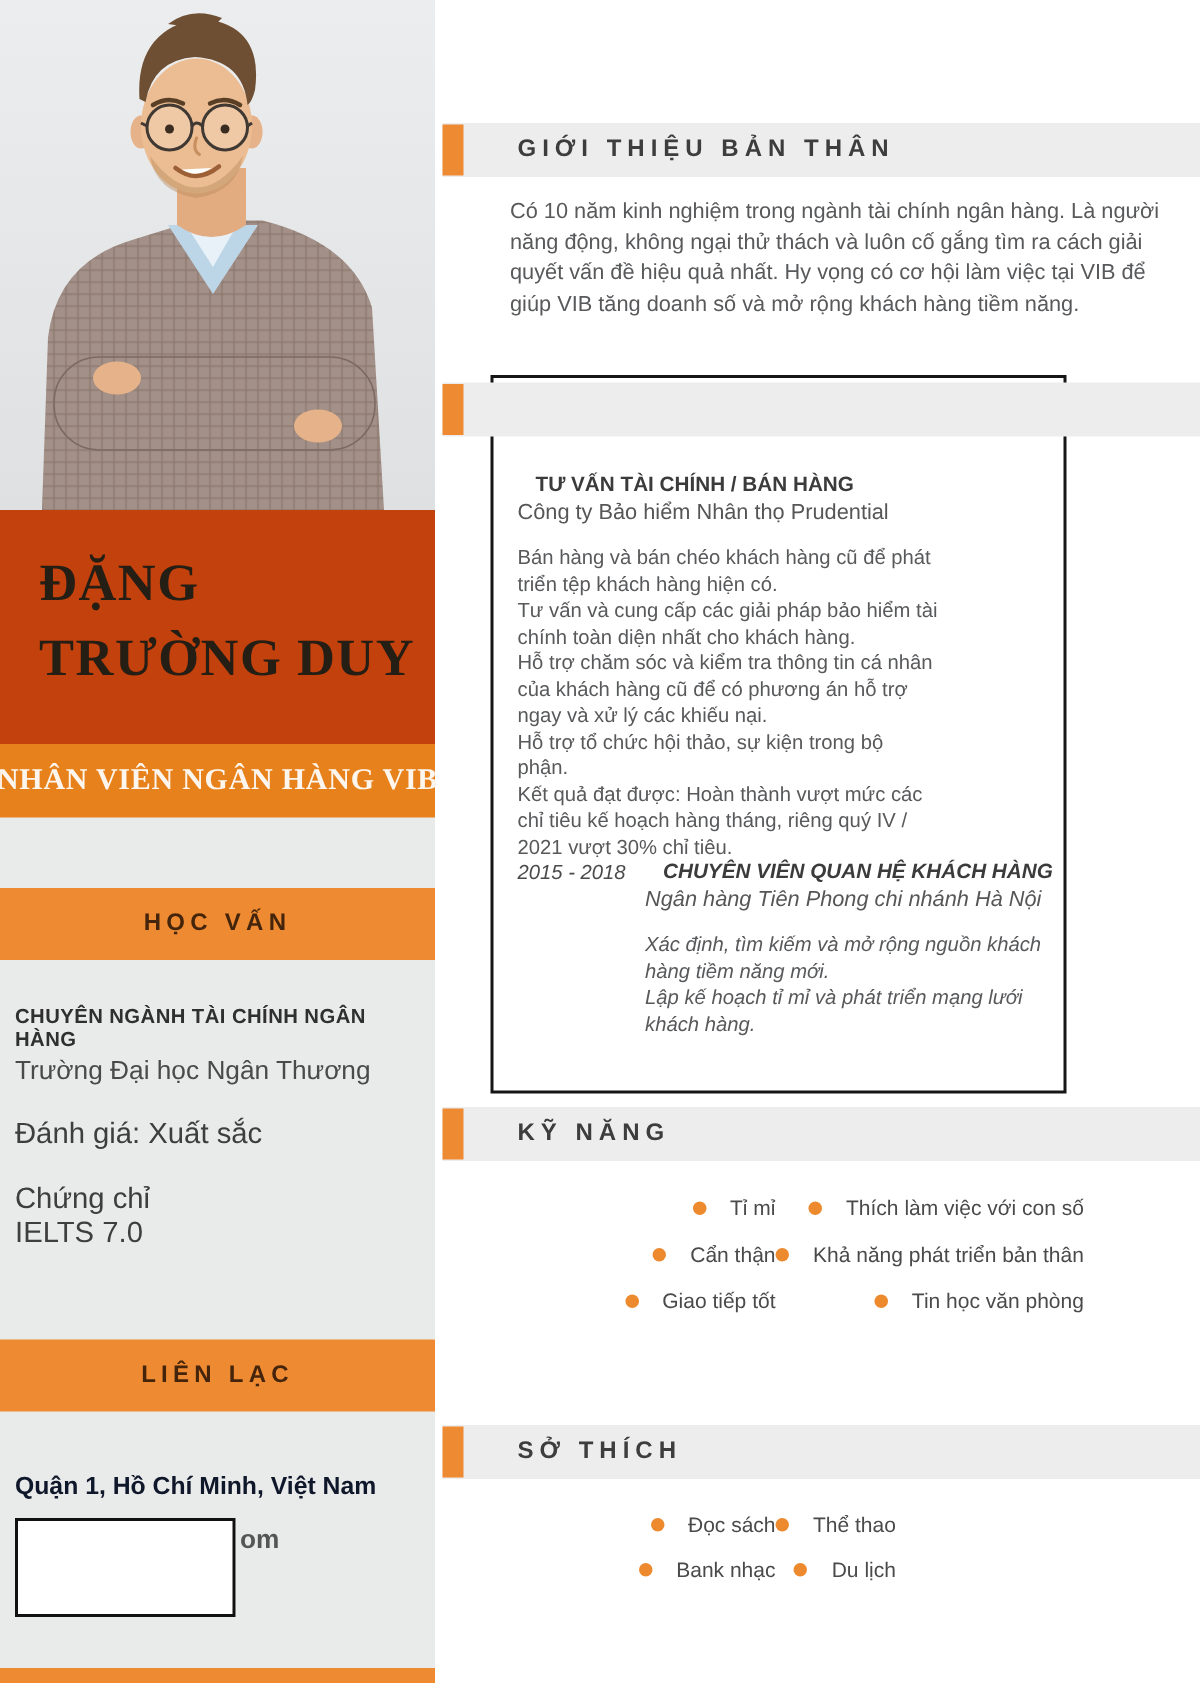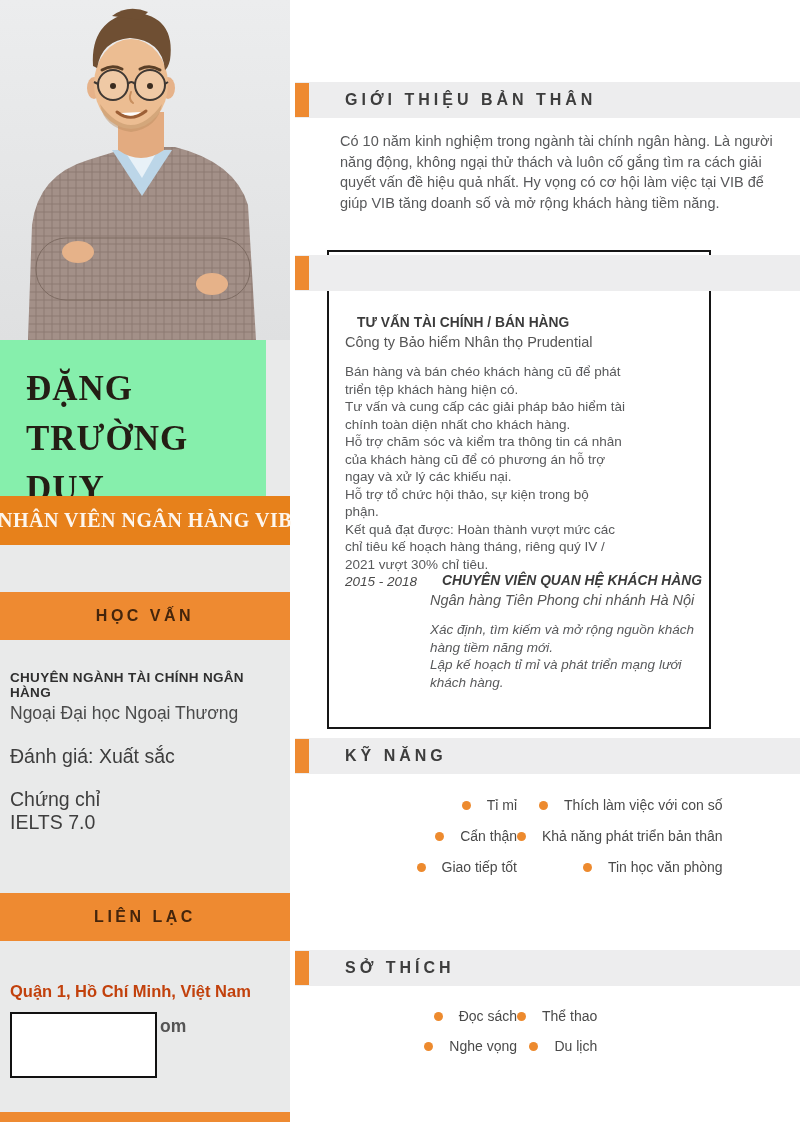--- a/index.html
+++ b/index.html
@@ -5,39 +5,39 @@
   * { margin:0; padding:0; box-sizing:border-box; }
   html,body { width:800px; }
   body { font-family:"Liberation Sans", sans-serif; background:#ffffff; }
   .page { position:relative; width:800px; height:1122px; background:#ffffff; overflow:hidden; }
 
   
   .sidebar { position:absolute; left:0; top:0; width:290px; height:1122px; background:#e9eaea; }
   .photo { position:absolute; left:0; top:0; width:290px; height:340px; overflow:hidden; }
   .photo svg { display:block; }
 
-  .nameblock { position:absolute; left:0; top:340px; width:266px; height:156px; background:#86efac; padding:24px 4px 0 26px; }
+  .nameblock { position:absolute; left:0; top:340px; width:290px; height:156px; background:#c2410c; padding:24px 4px 0 26px; }
   .nameblock .nm { font-family:"Liberation Serif", serif; font-weight:bold; font-size:35px; line-height:50px; color:#241e15; letter-spacing:1px; }
 
   .jobband { position:absolute; left:0; top:496px; width:290px; height:49px; background:#e7811b;
              display:flex; align-items:center; justify-content:center;
              font-family:"Liberation Serif", serif; font-weight:bold; font-size:20px; color:#fdf6ee; letter-spacing:0.5px; white-space:nowrap; }
 
   .sidebanner { position:absolute; left:0; width:290px; height:48px; background:#ee8a31;
                 display:flex; align-items:center; justify-content:center;
                 font-size:16px; font-weight:bold; letter-spacing:3.5px; color:#44250c; }
   .sb-edu { top:592px; }
   .sb-contact { top:893px; }
 
   .edu-major   { position:absolute; left:10px; top:670px; width:278px; font-size:13.5px; font-weight:bold; letter-spacing:0.3px; color:#2f2f2f; }
   .edu-school  { position:absolute; left:10px; top:703px; font-size:17.5px; color:#4a4a4a; }
   .edu-grade   { position:absolute; left:10px; top:745px; font-size:19.5px; color:#3e3e3e; }
   .edu-cert    { position:absolute; left:10px; top:788px; font-size:19.5px; line-height:23px; color:#3e3e3e; }
 
-  .contact-address { position:absolute; left:10px; top:982px; font-size:16.5px; font-weight:600; color:#c2410c; }
+  .contact-address { position:absolute; left:10px; top:982px; font-size:16.5px; font-weight:600; color:#0f172a; }
   .redact { position:absolute; left:10px; top:1012px; width:147px; height:66px; background:#ffffff; border:2px solid #111111; }
   .email-frag { position:absolute; left:160px; top:1016px; font-size:17.5px; font-weight:600; color:#555555; }
   .side-bottom-strip { position:absolute; left:0; top:1112px; width:290px; height:10px; background:#ee8a31; }
 
   
   .sect { position:absolute; left:295px; right:0; height:36px; background:#ededee; }
   .sect .accent { position:absolute; left:0; top:1px; width:14px; height:34px; background:#ee8a31; display:block; }
   .sect h2 { position:absolute; left:50px; top:0; height:36px; display:flex; align-items:center;
              font-size:16px; font-weight:bold; letter-spacing:4px; color:#3d3d3d; white-space:nowrap; }
   .sect-about { top:82px; }
@@ -128,21 +128,21 @@
 
     <div class="nameblock">
       <div class="nm">ĐẶNG</div>
       <div class="nm">TRƯỜNG DUY</div>
     </div>
 
     <div class="jobband">NHÂN VIÊN NGÂN HÀNG VIB</div>
 
     <div class="sidebanner sb-edu">HỌC VẤN</div>
     <div class="edu-major">CHUYÊN NGÀNH TÀI CHÍNH NGÂN HÀNG</div>
-    <div class="edu-school">Ngoại Đại học Ngoại Thương</div>
+    <div class="edu-school">Trường Đại học Ngân Thương</div>
     <div class="edu-grade">Đánh giá: Xuất sắc</div>
     <div class="edu-cert">
       <div>Chứng chỉ</div>
       <div>IELTS 7.0</div>
     </div>
 
     <div class="sidebanner sb-contact">LIÊN LẠC</div>
     <div class="contact-address">Quận 1, Hồ Chí Minh, Việt Nam</div>
     <div class="redact"></div>
     <div class="email-frag">om</div>
@@ -228,21 +228,21 @@
       <div class="dotitem">
           <span class="dot"></span>
           <span class="lbl">Đọc sách</span>
         </div>
       <div class="dotitem">
           <span class="dot"></span>
           <span class="lbl">Thể thao</span>
         </div>
       <div class="dotitem">
           <span class="dot"></span>
-          <span class="lbl">Nghe vọng</span>
+          <span class="lbl">Bank nhạc</span>
         </div>
       <div class="dotitem">
           <span class="dot"></span>
           <span class="lbl">Du lịch</span>
         </div>
     </div>
 
   </main>
 </div>
 

